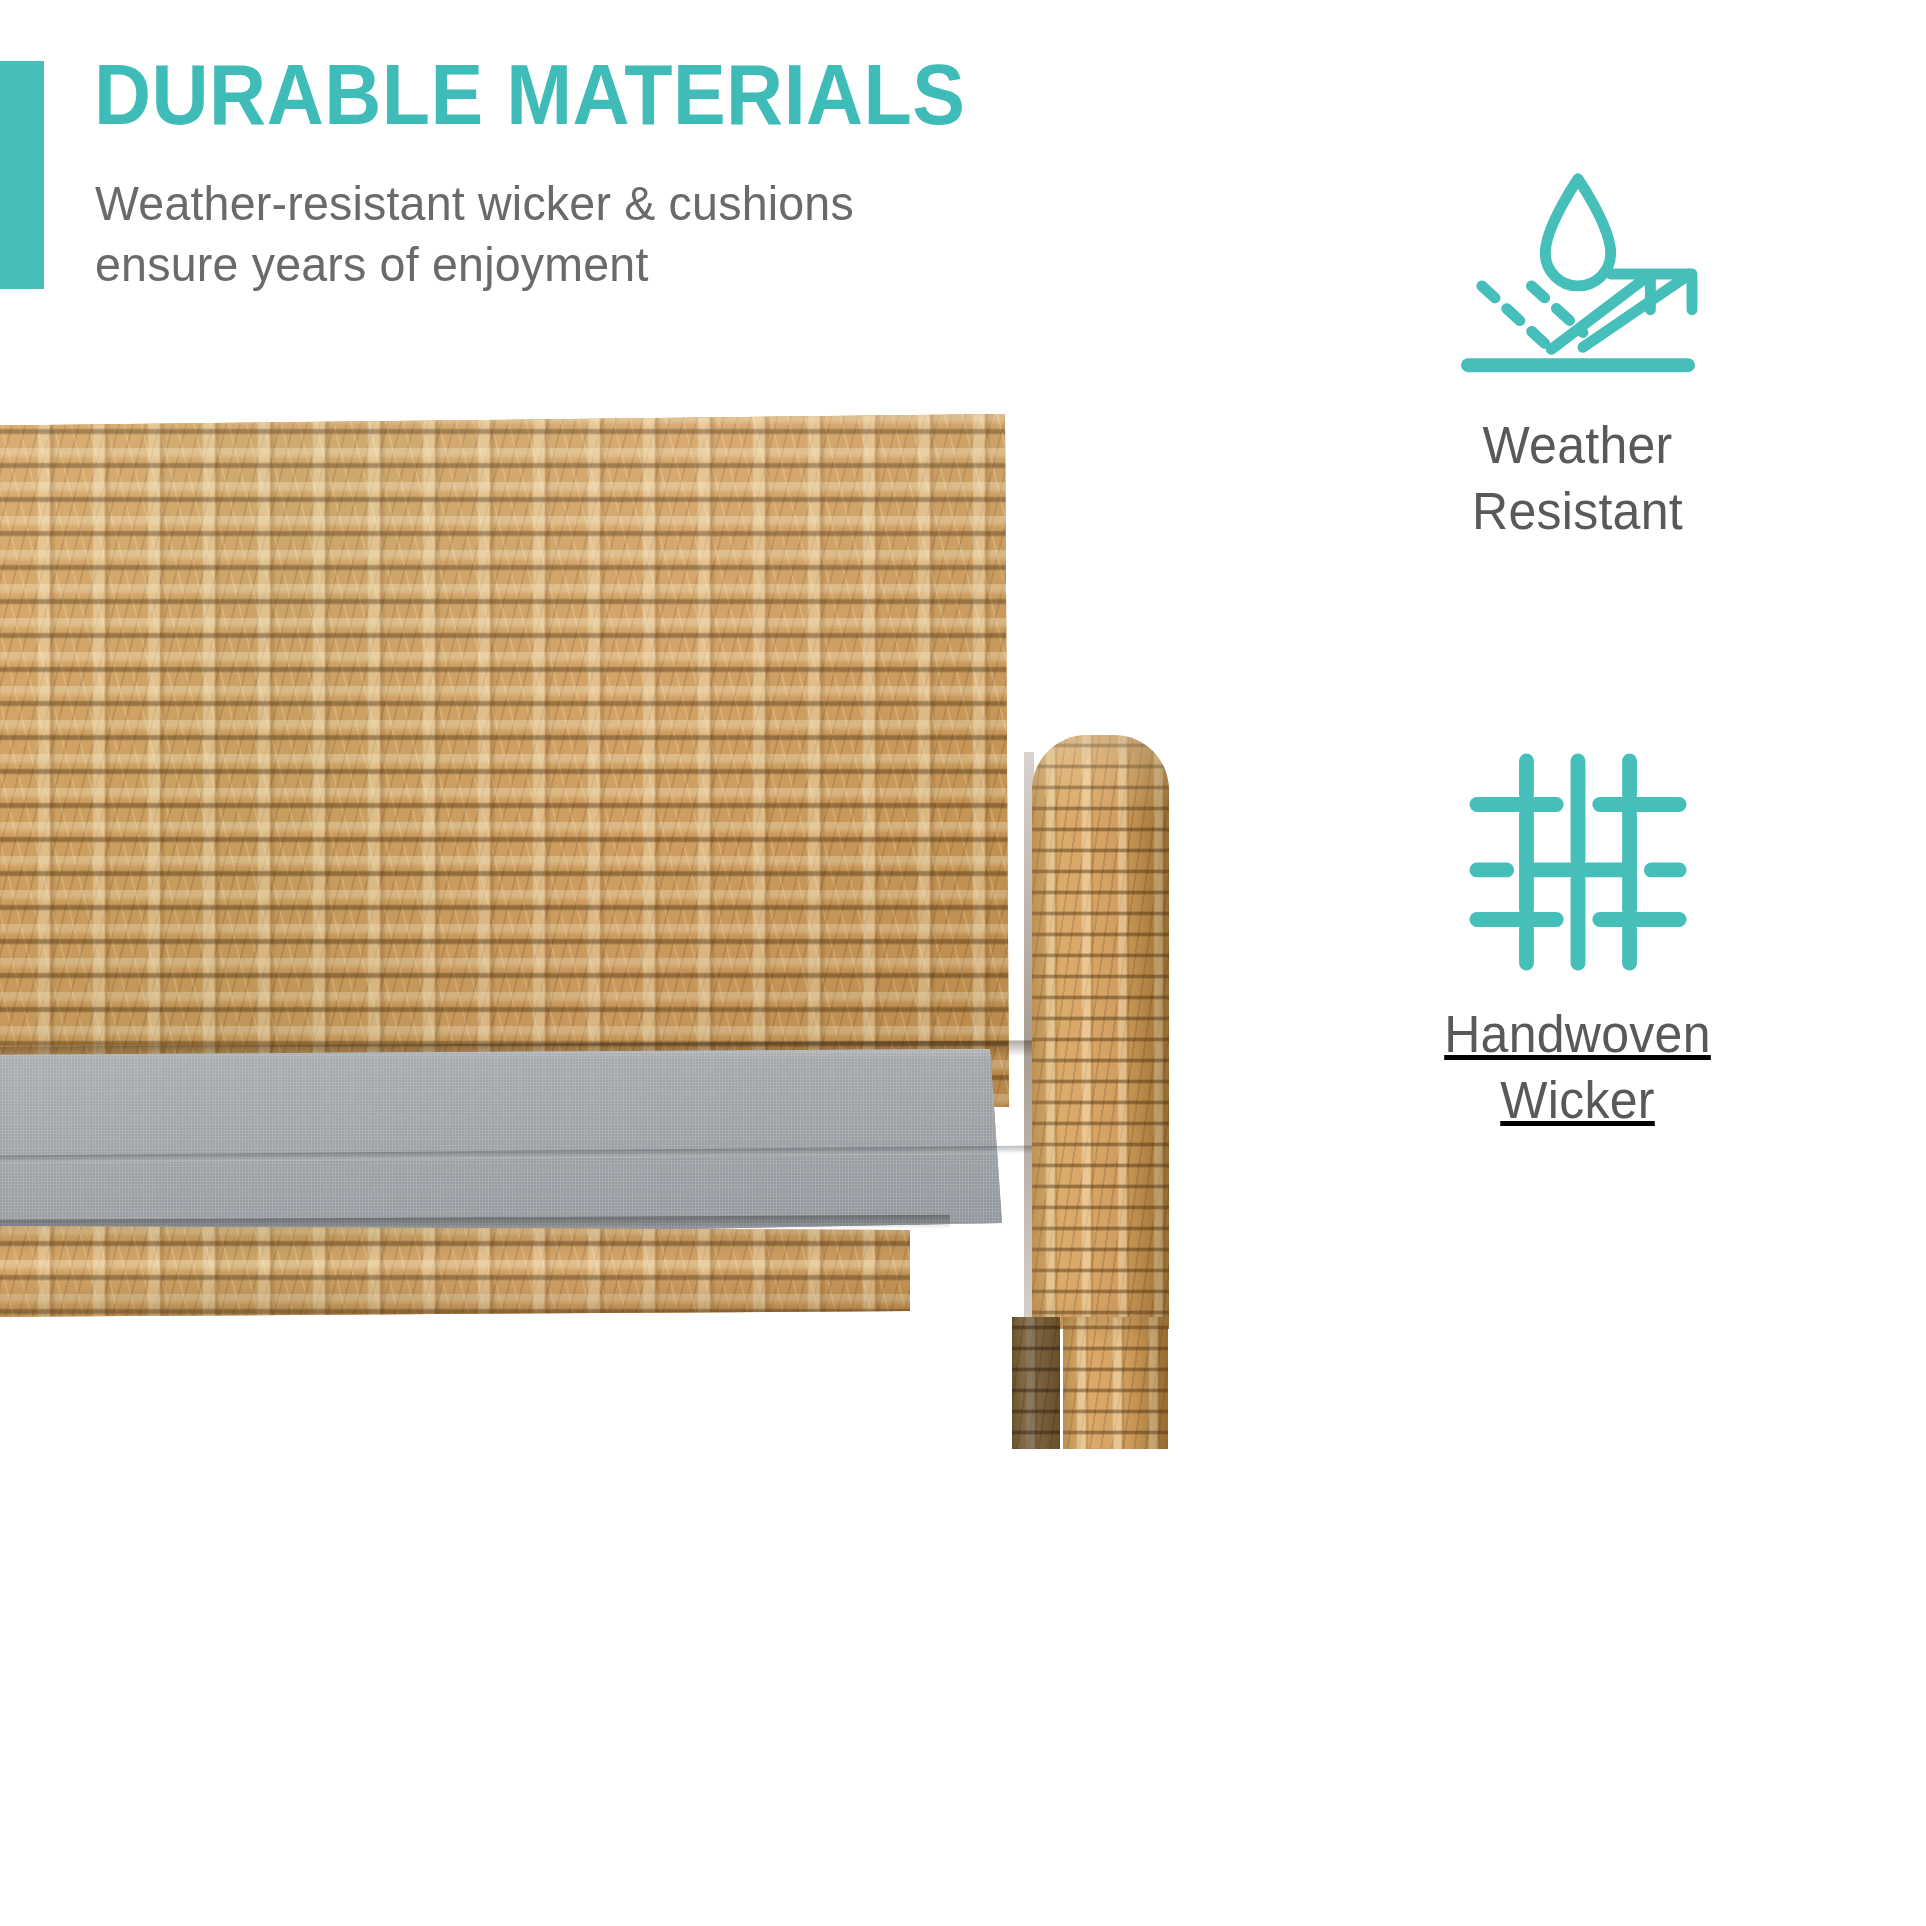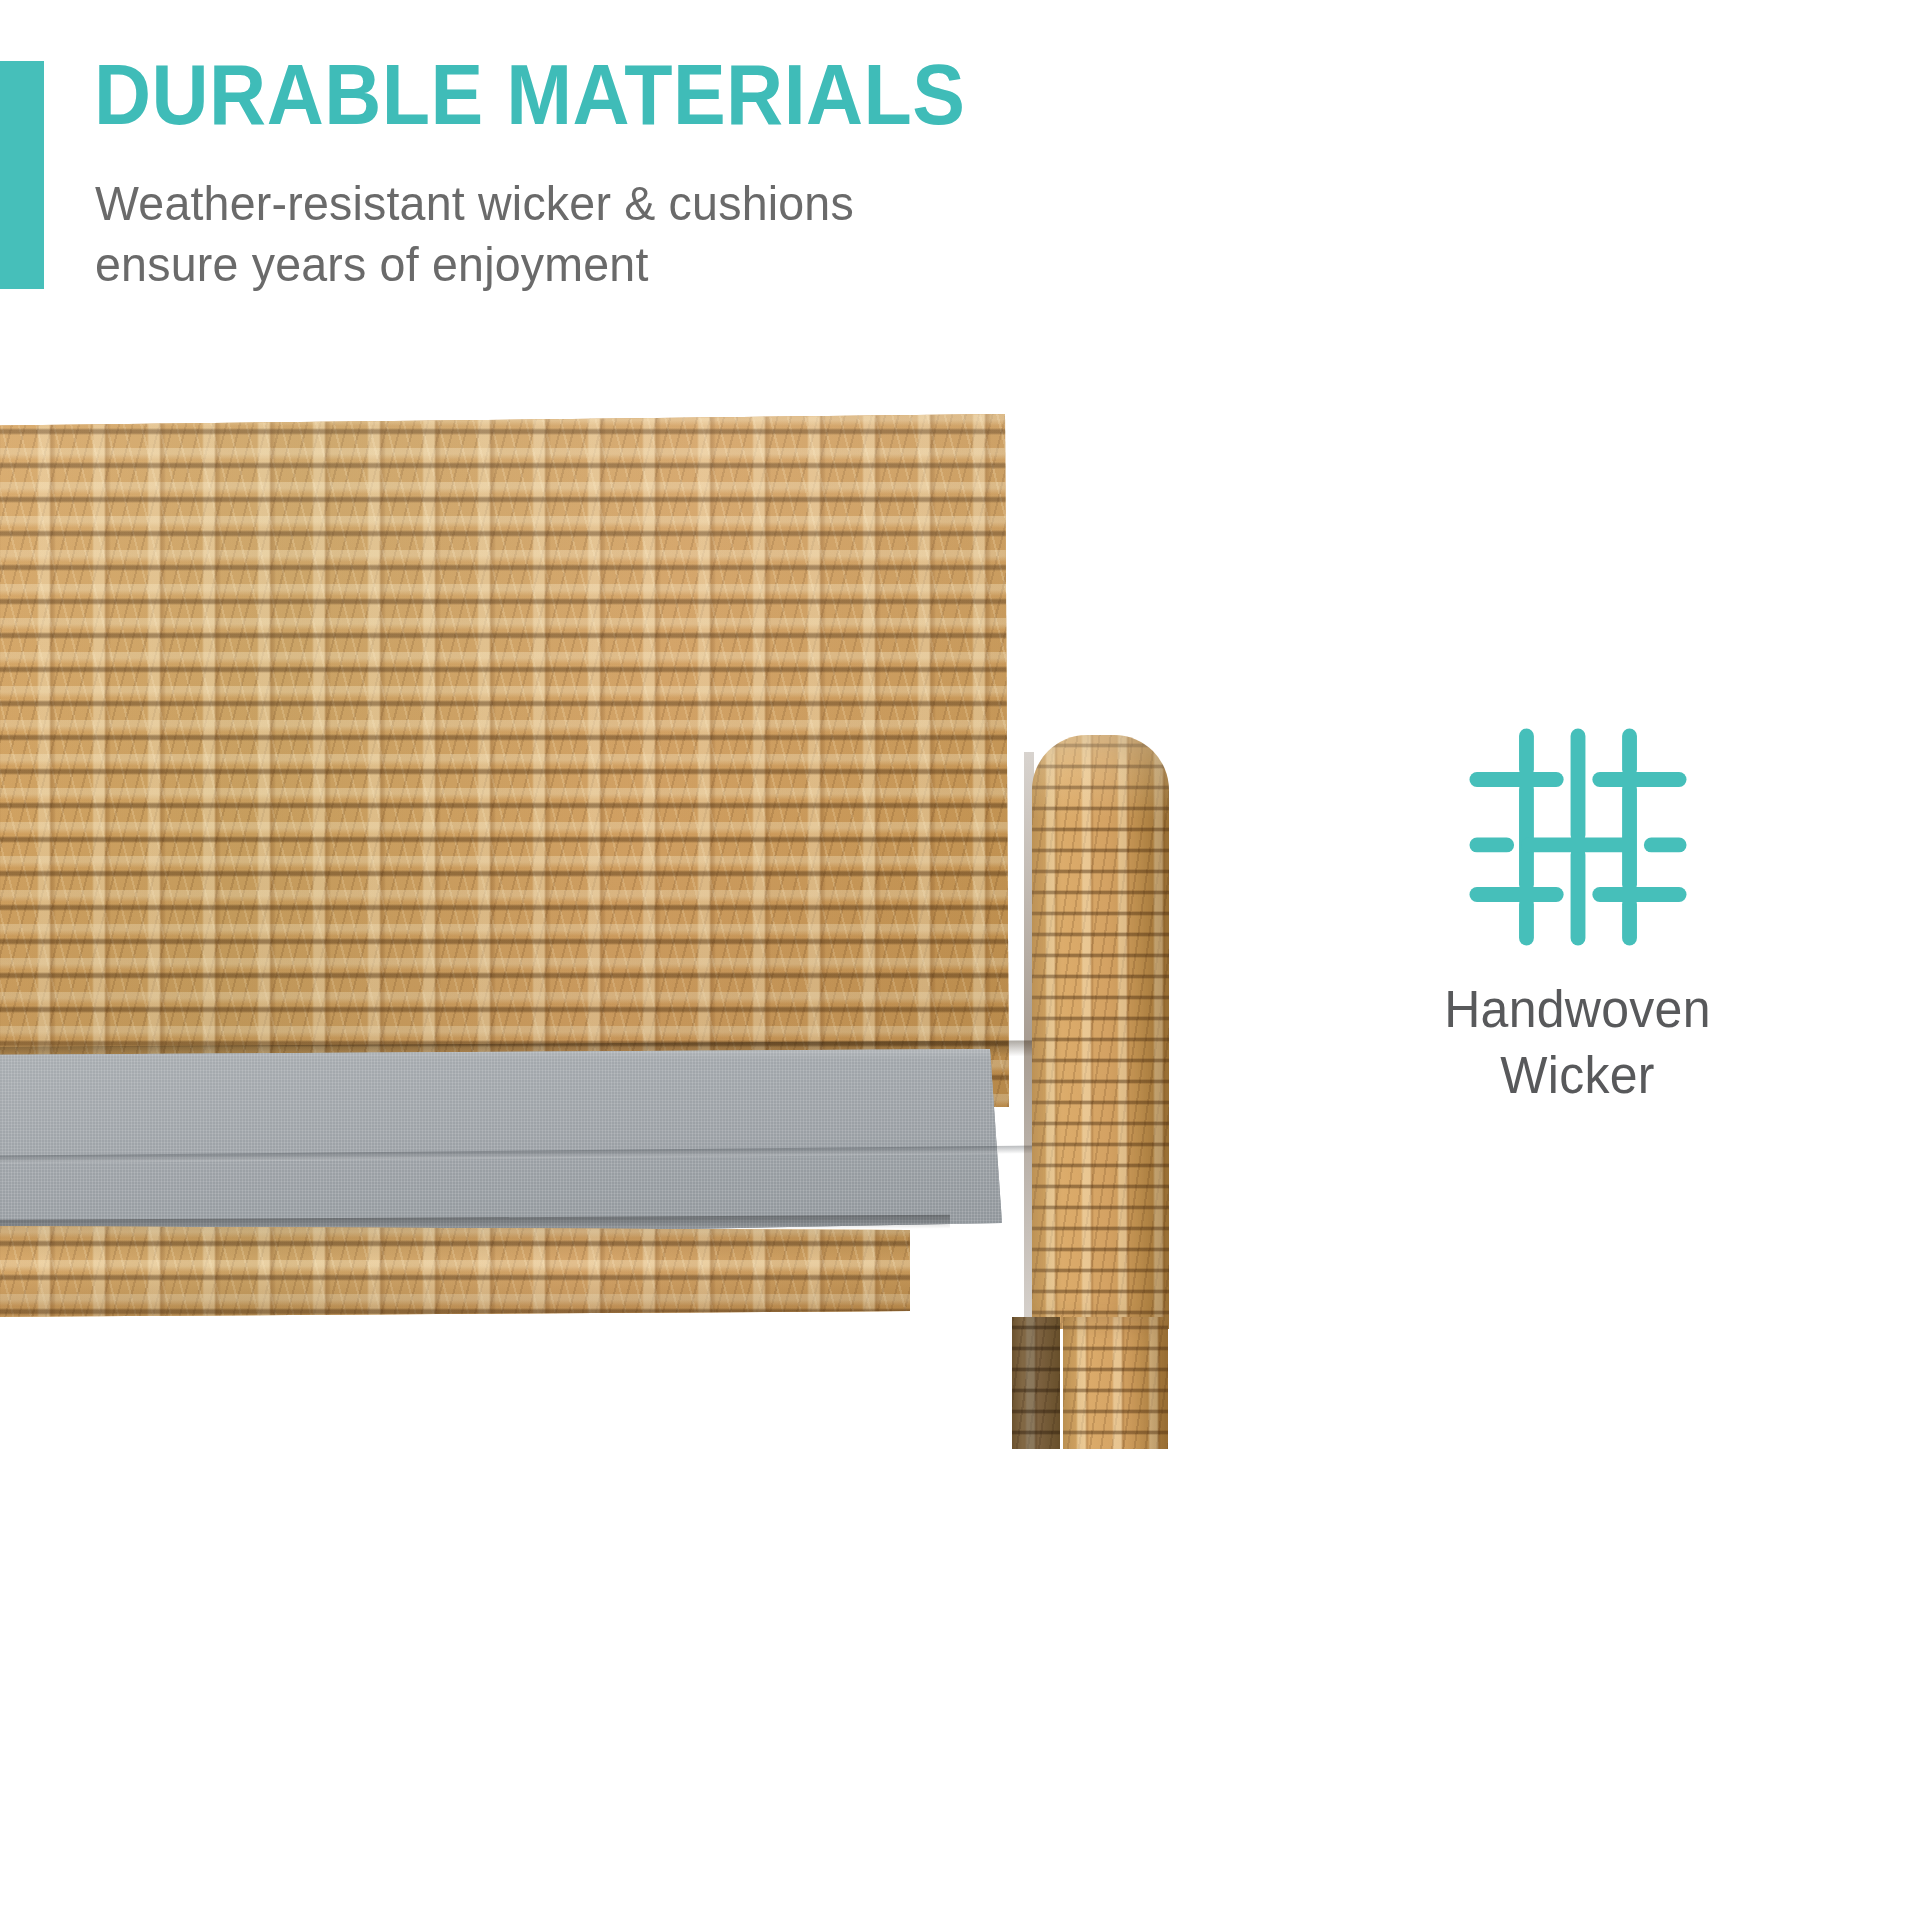--- a/index.html
+++ b/index.html
@@ -215,21 +215,21 @@
     position:absolute; left:-40px; top:1220px;
     width:990px; height:14px;
     background:linear-gradient(180deg, rgba(0,0,0,0.30), rgba(0,0,0,0));
     transform:rotate(-0.3deg); transform-origin:left center;
   }
 
   
   .features { position:absolute; left:1228px; top:0; width:699px; height:1927px; }
   .feature { position:absolute; left:0; width:699px; text-align:center; }
   .feature-1 { top:149px; }
-  .feature-2 { top:713px; }
+  .feature-2 { top:738px;text-decoration:underline; }
   .feature-3 { top:1297px; }
   .feature-icon { height:248px; display:flex; align-items:center; justify-content:center; }
   .feature-label {
     font-size:51px; font-weight:300; color:#58595b;
     line-height:1.30; letter-spacing:0.3px; margin-top:16px;
     transform:scaleX(0.98);
   }
 </style>
 </head>
 <body>
@@ -260,20 +260,44 @@
     <div class="armrest wicker-fine"></div>
 
     <div class="leg-rear wicker-fine"></div>
     <div class="leg-rear-foot"></div>
     <div class="leg-front wicker-fine"></div>
     <div class="leg-front-foot"></div>
   </div>
 
   <div class="features">
 
+    <div class="feature feature-1">
+      <div class="feature-icon">
+        <svg width="248" height="228" viewBox="0 0 250 230" fill="none" stroke="#46bfba" stroke-width="11" stroke-linecap="round" stroke-linejoin="round">
+
+          <path d="M125 20 C125 20 92 68 92 95 A33 33 0 0 0 158 95 C158 68 125 20 125 20 Z"></path>
+
+          <path d="M28 128 L98 192" stroke-dasharray="18 16"></path>
+
+          <path d="M78 128 L130 175" stroke-dasharray="18 16"></path>
+
+          <path d="M98 192 L196 118"></path>
+          <path d="M158 116 L198 116 L198 152"></path>
+
+          <path d="M130 190 L238 116"></path>
+          <path d="M200 116 L240 116 L240 152"></path>
+
+          <path d="M14 208 L236 208" stroke-width="14"></path>
+        </svg>
+      </div>
+      <div class="feature-label">
+        <div>Weather</div>
+        <div>Resistant</div>
+      </div>
+    </div>
 
     <div class="feature feature-2">
       <div class="feature-icon">
         <svg width="218" height="218" viewBox="0 0 220 220" fill="none" stroke="#46bfba" stroke-width="15" stroke-linecap="round">
 
           <path d="M58 8 L58 42"></path>
           <path d="M58 62 L58 158"></path>
           <path d="M58 178 L58 212"></path>
 
           <path d="M110 8 L110 108"></path>

